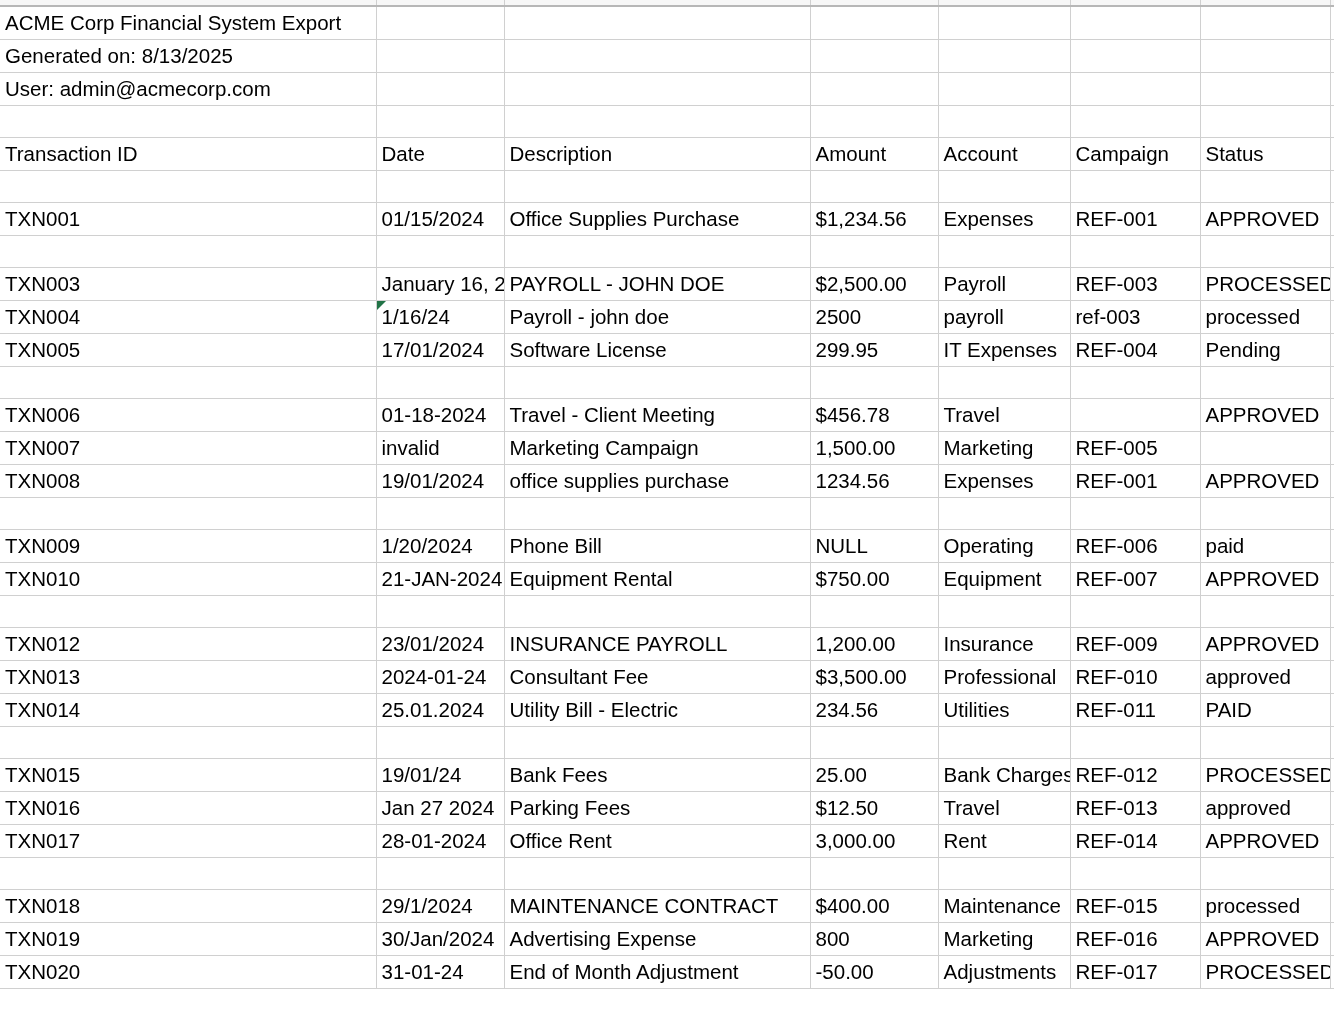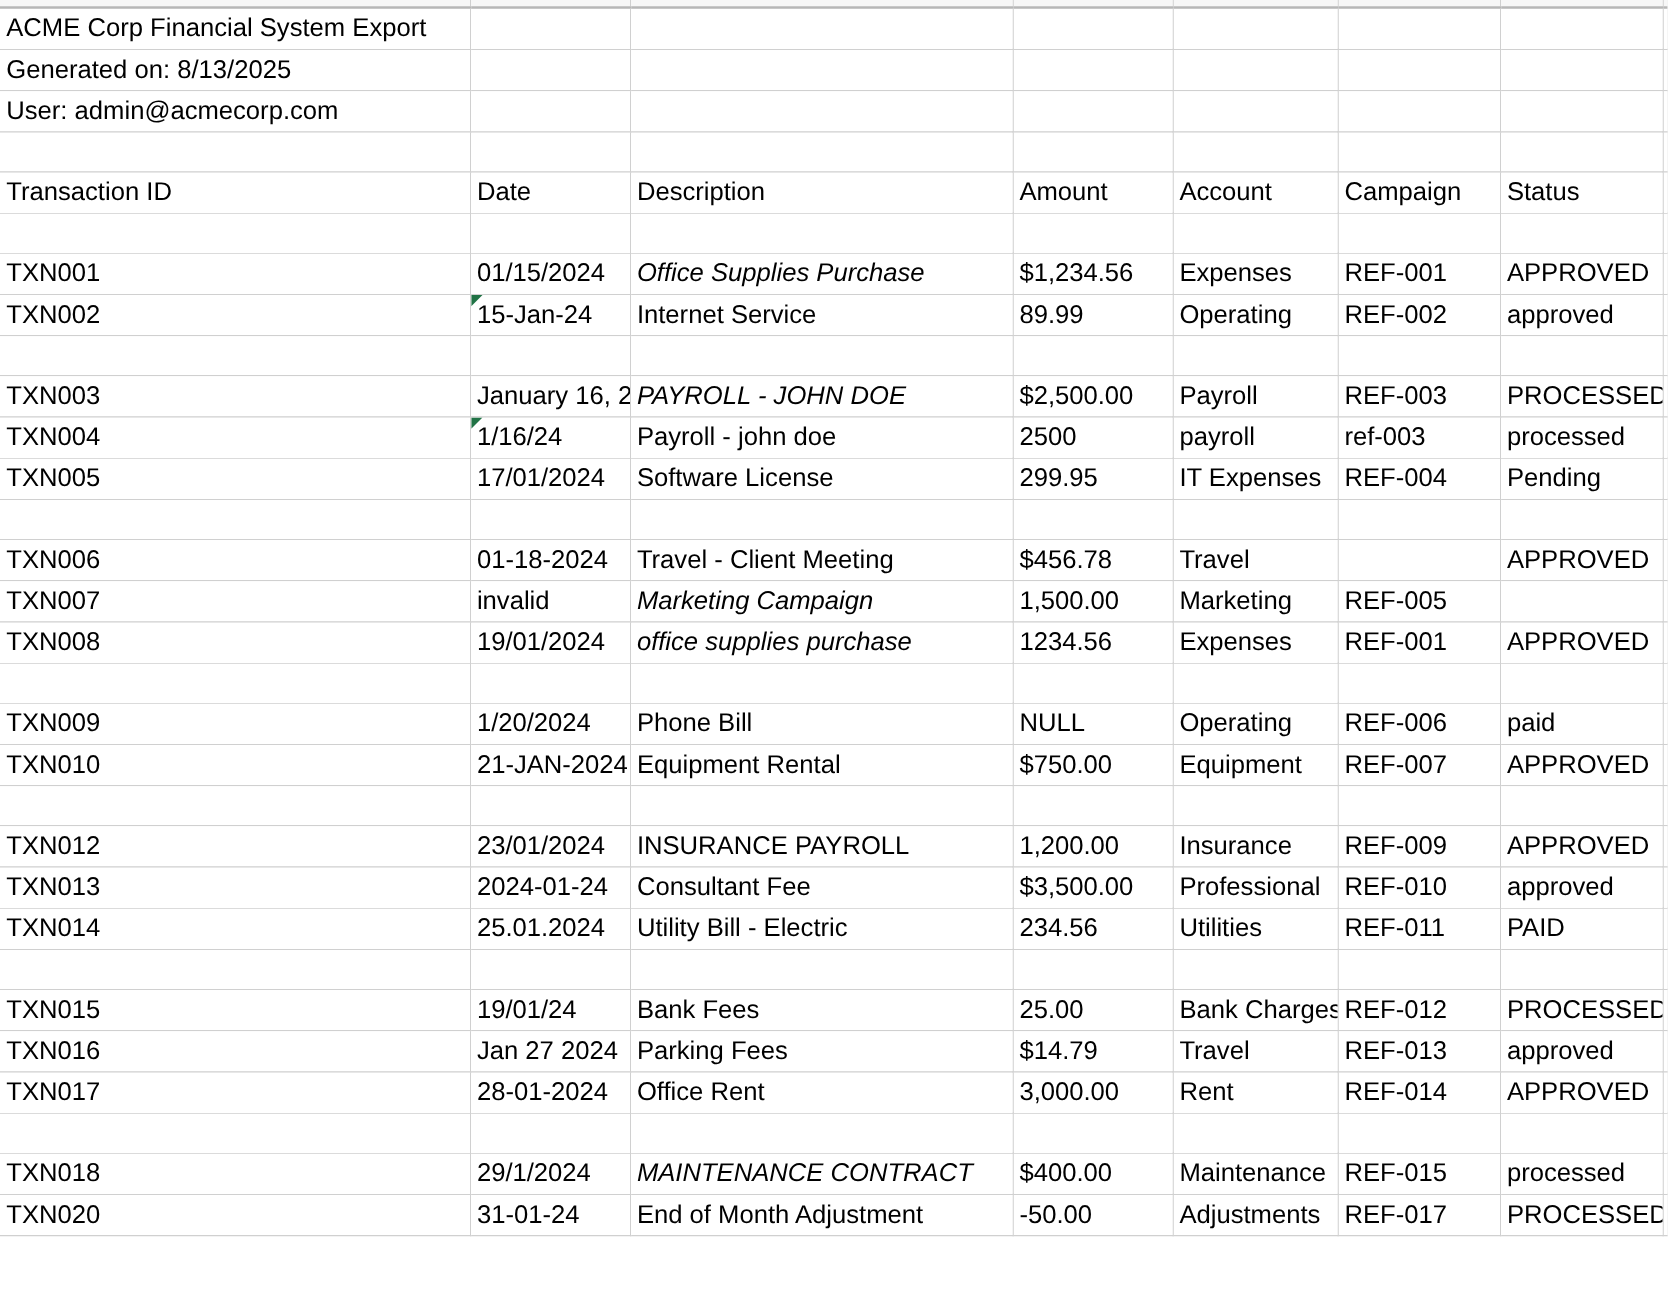--- a/index.html
+++ b/index.html
@@ -80,21 +80,20 @@
     left: 0;
     width: 0;
     height: 0;
     border-left: 9px solid #217346;
     border-bottom: 9px solid transparent;
     pointer-events: none;
   }
 
   .indent {
     padding-left: 20px;
-    font-style: italic;
   }
 </style>
 </head>
 <body>
 
 <div id="sheet">
   <table class="grid">
     <colgroup>
       <col class="c-txn">
         <col class="c-date">
@@ -187,30 +186,20 @@
     <tr>
           <td>TXN001</td>
           <td>01/15/2024</td>
           <td class="indent">Office Supplies Purchase</td>
           <td>$1,234.56</td>
           <td>Expenses</td>
           <td>REF-001</td>
           <td>APPROVED</td>
           <td class="cell-pad"></td>
         </tr>
-        <tr>
-          <td>TXN002</td>
-          <td>15-Jan-24<span class="err-tri" style="border-left-color: rgb(33, 115, 70);"></span></td>
-          <td>Internet Service</td>
-          <td>89.99</td>
-          <td>Operating</td>
-          <td>REF-002</td>
-          <td>approved</td>
-          <td class="cell-pad"></td>
-        </tr>
         <tr class="r-blank">
           <td></td>
           <td></td>
           <td></td>
           <td></td>
           <td></td>
           <td></td>
           <td></td>
           <td class="cell-pad"></td>
         </tr>
@@ -371,21 +360,21 @@
           <td>25.00</td>
           <td>Bank Charges</td>
           <td>REF-012</td>
           <td>PROCESSED</td>
           <td class="cell-pad"></td>
         </tr>
         <tr>
           <td>TXN016</td>
           <td>Jan 27 2024</td>
           <td>Parking Fees</td>
-          <td>$14.79</td>
+          <td>$12.50</td>
           <td>Travel</td>
           <td>REF-013</td>
           <td>approved</td>
           <td class="cell-pad"></td>
         </tr>
         <tr>
           <td>TXN017</td>
           <td>28-01-2024</td>
           <td>Office Rent</td>
           <td>3,000.00</td>
@@ -408,20 +397,30 @@
           <td>TXN018</td>
           <td>29/1/2024</td>
           <td class="indent">MAINTENANCE CONTRACT</td>
           <td>$400.00</td>
           <td>Maintenance</td>
           <td>REF-015</td>
           <td>processed</td>
           <td class="cell-pad"></td>
         </tr>
         <tr>
+          <td>TXN019</td>
+          <td>30/Jan/2024</td>
+          <td>Advertising Expense</td>
+          <td>800</td>
+          <td>Marketing</td>
+          <td>REF-016</td>
+          <td>APPROVED</td>
+          <td class="cell-pad"></td>
+        </tr>
+        <tr>
           <td>TXN020</td>
           <td>31-01-24</td>
           <td>End of Month Adjustment</td>
           <td>-50.00</td>
           <td>Adjustments</td>
           <td>REF-017</td>
           <td>PROCESSED</td>
           <td class="cell-pad"></td>
         </tr>
       </tbody>

